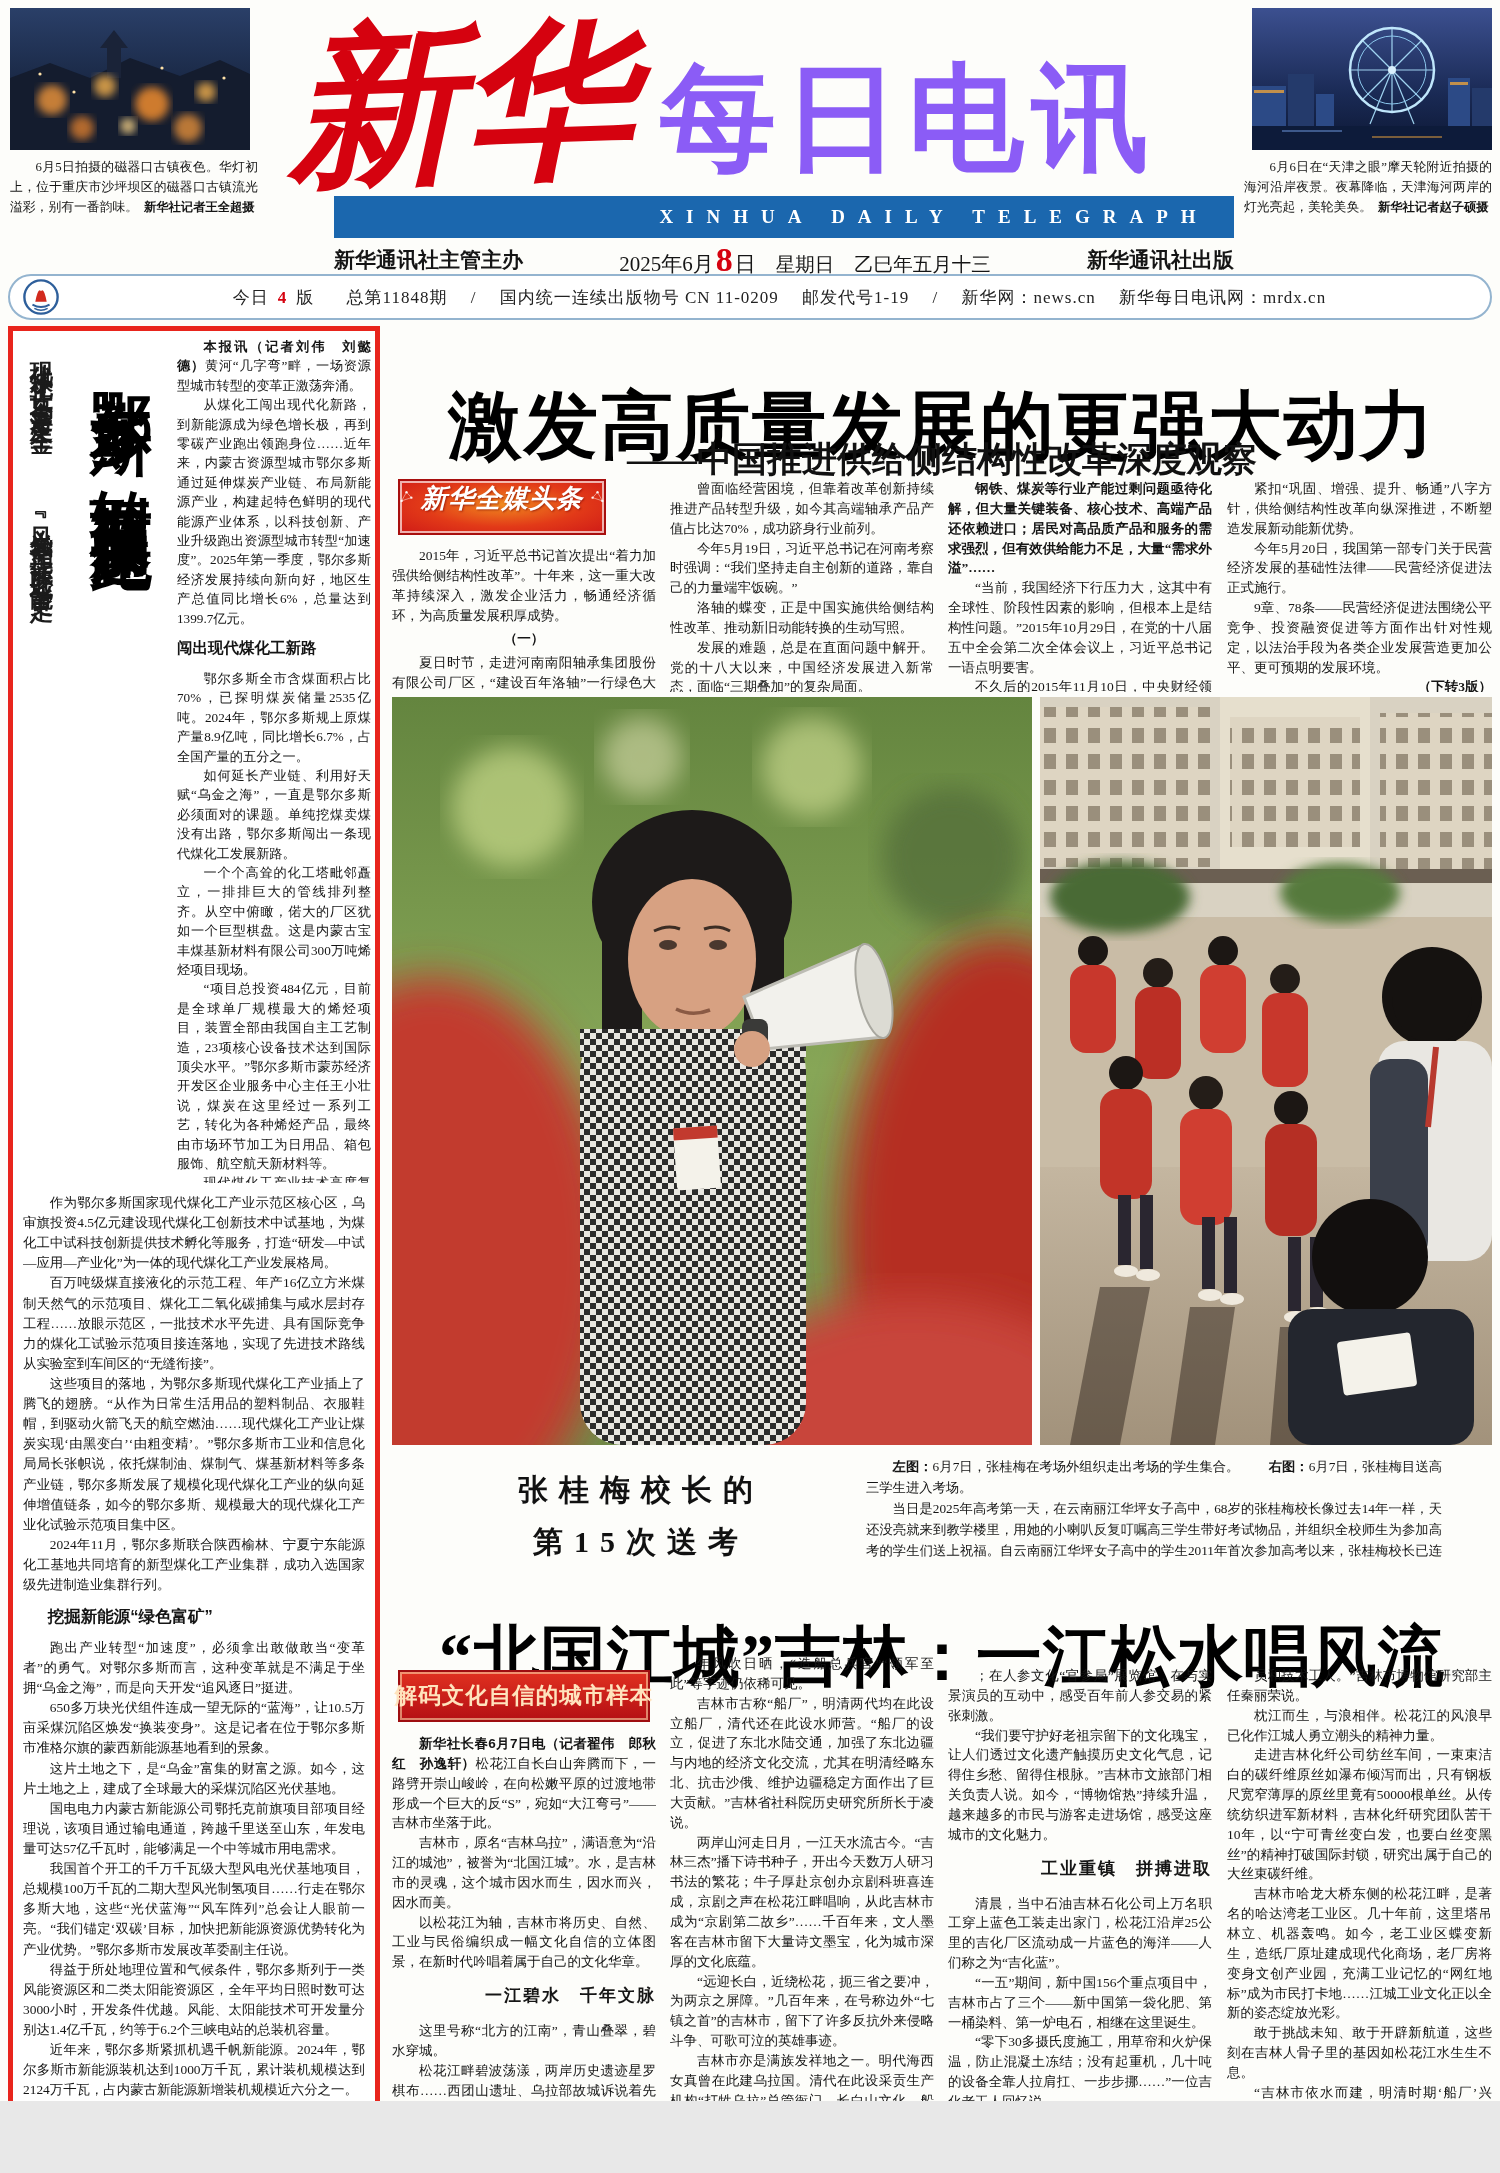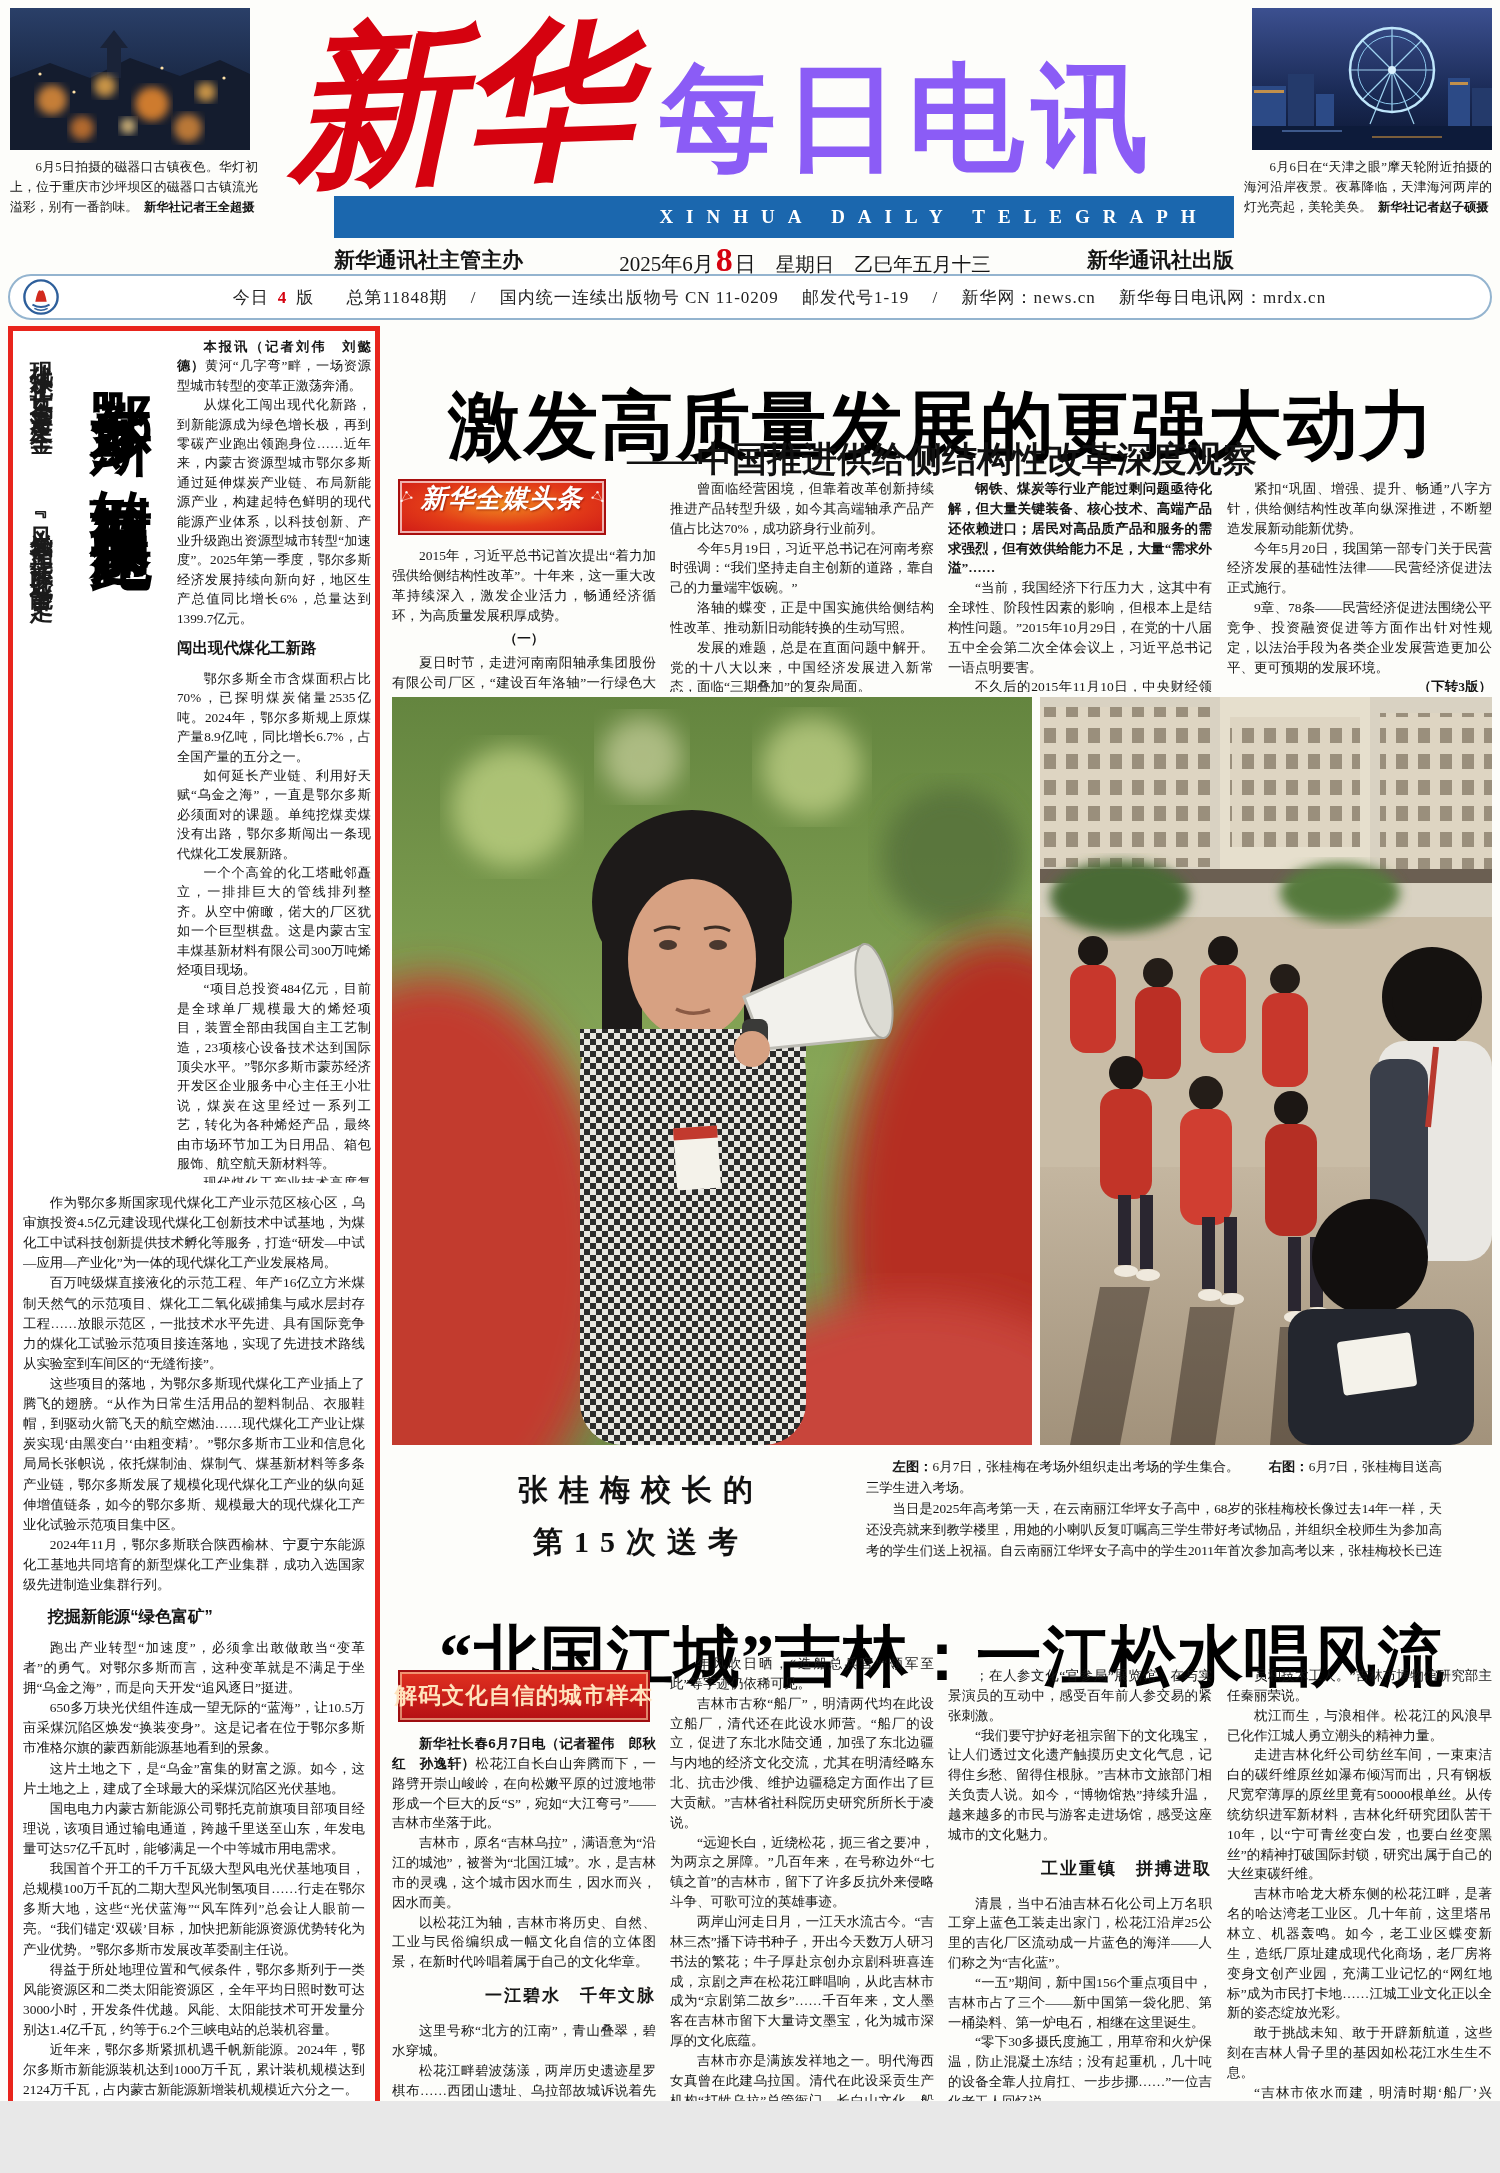--- a/index.html
+++ b/index.html
@@ -448,22 +448,22 @@
     <h3 class="jsub">一江碧水　千年文脉</h3>
     <div>
         <p>这里号称“北方的江南”，青山叠翠，碧水穿城。</p>
         <p>松花江畔碧波荡漾，两岸历史遗迹星罗棋布……西团山遗址、乌拉部故城诉说着先民故事；唐代渤海国在此建州；清帝东巡至此望祭长白山遥……</p>
         <p>吉林市，是松花江千里长卷中的一幅山水画。</p>
       </div>
   </div>
   <div class="abs jcol j2">
       <p>年风吹日晒，“造船总兵官”“领军至此”等字迹仍依稀可见。</p>
       <p>吉林市古称“船厂”，明清两代均在此设立船厂，清代还在此设水师营。“船厂的设立，促进了东北水陆交通，加强了东北边疆与内地的经济文化交流，尤其在明清经略东北、抗击沙俄、维护边疆稳定方面作出了巨大贡献。”吉林省社科院历史研究所所长于凌说。</p>
+      <p>两岸山河走日月，一江天水流古今。“吉林三杰”播下诗书种子，开出今天数万人研习书法的繁花；牛子厚赴京创办京剧科班喜连成，京剧之声在松花江畔唱响，从此吉林市成为“京剧第二故乡”……千百年来，文人墨客在吉林市留下大量诗文墨宝，化为城市深厚的文化底蕴。</p>
       <p>“远迎长白，近绕松花，扼三省之要冲，为两京之屏障。”几百年来，在号称边外“七镇之首”的吉林市，留下了许多反抗外来侵略斗争、可歌可泣的英雄事迹。</p>
-      <p>两岸山河走日月，一江天水流古今。“吉林三杰”播下诗书种子，开出今天数万人研习书法的繁花；牛子厚赴京创办京剧科班喜连成，京剧之声在松花江畔唱响，从此吉林市成为“京剧第二故乡”……千百年来，文人墨客在吉林市留下大量诗文墨宝，化为城市深厚的文化底蕴。</p>
       <p>吉林市亦是满族发祥地之一。明代海西女真曾在此建乌拉国。清代在此设采贡生产机构“打牲乌拉”总管衙门。长白山文化、船厂文化、满族文化、流人文化与闯关东文化如涓涓细流，汇入奔腾的江水，滋养着这片土地的文化自信。</p>
     </div>
   <div class="abs jcol j3">
     <div>
         <p>；在人参文化“官参局”展览馆，在与实景演员的互动中，感受百年前人参交易的紧张刺激。</p>
         <p>“我们要守护好老祖宗留下的文化瑰宝，让人们透过文化遗产触摸历史文化气息，记得住乡愁、留得住根脉。”吉林市文旅部门相关负责人说。如今，“博物馆热”持续升温，越来越多的市民与游客走进场馆，感受这座城市的文化魅力。</p>
       </div>
     <h3 class="jsub">工业重镇　拼搏进取</h3>
     <div>
         <p>清晨，当中石油吉林石化公司上万名职工穿上蓝色工装走出家门，松花江沿岸25公里的吉化厂区流动成一片蓝色的海洋——人们称之为“吉化蓝”。</p>

